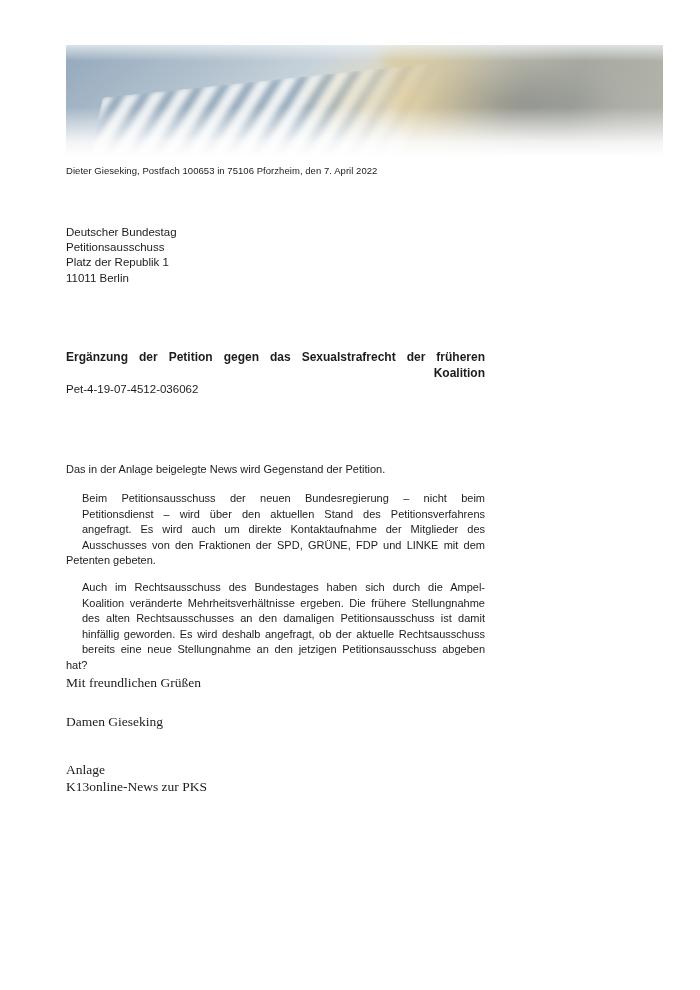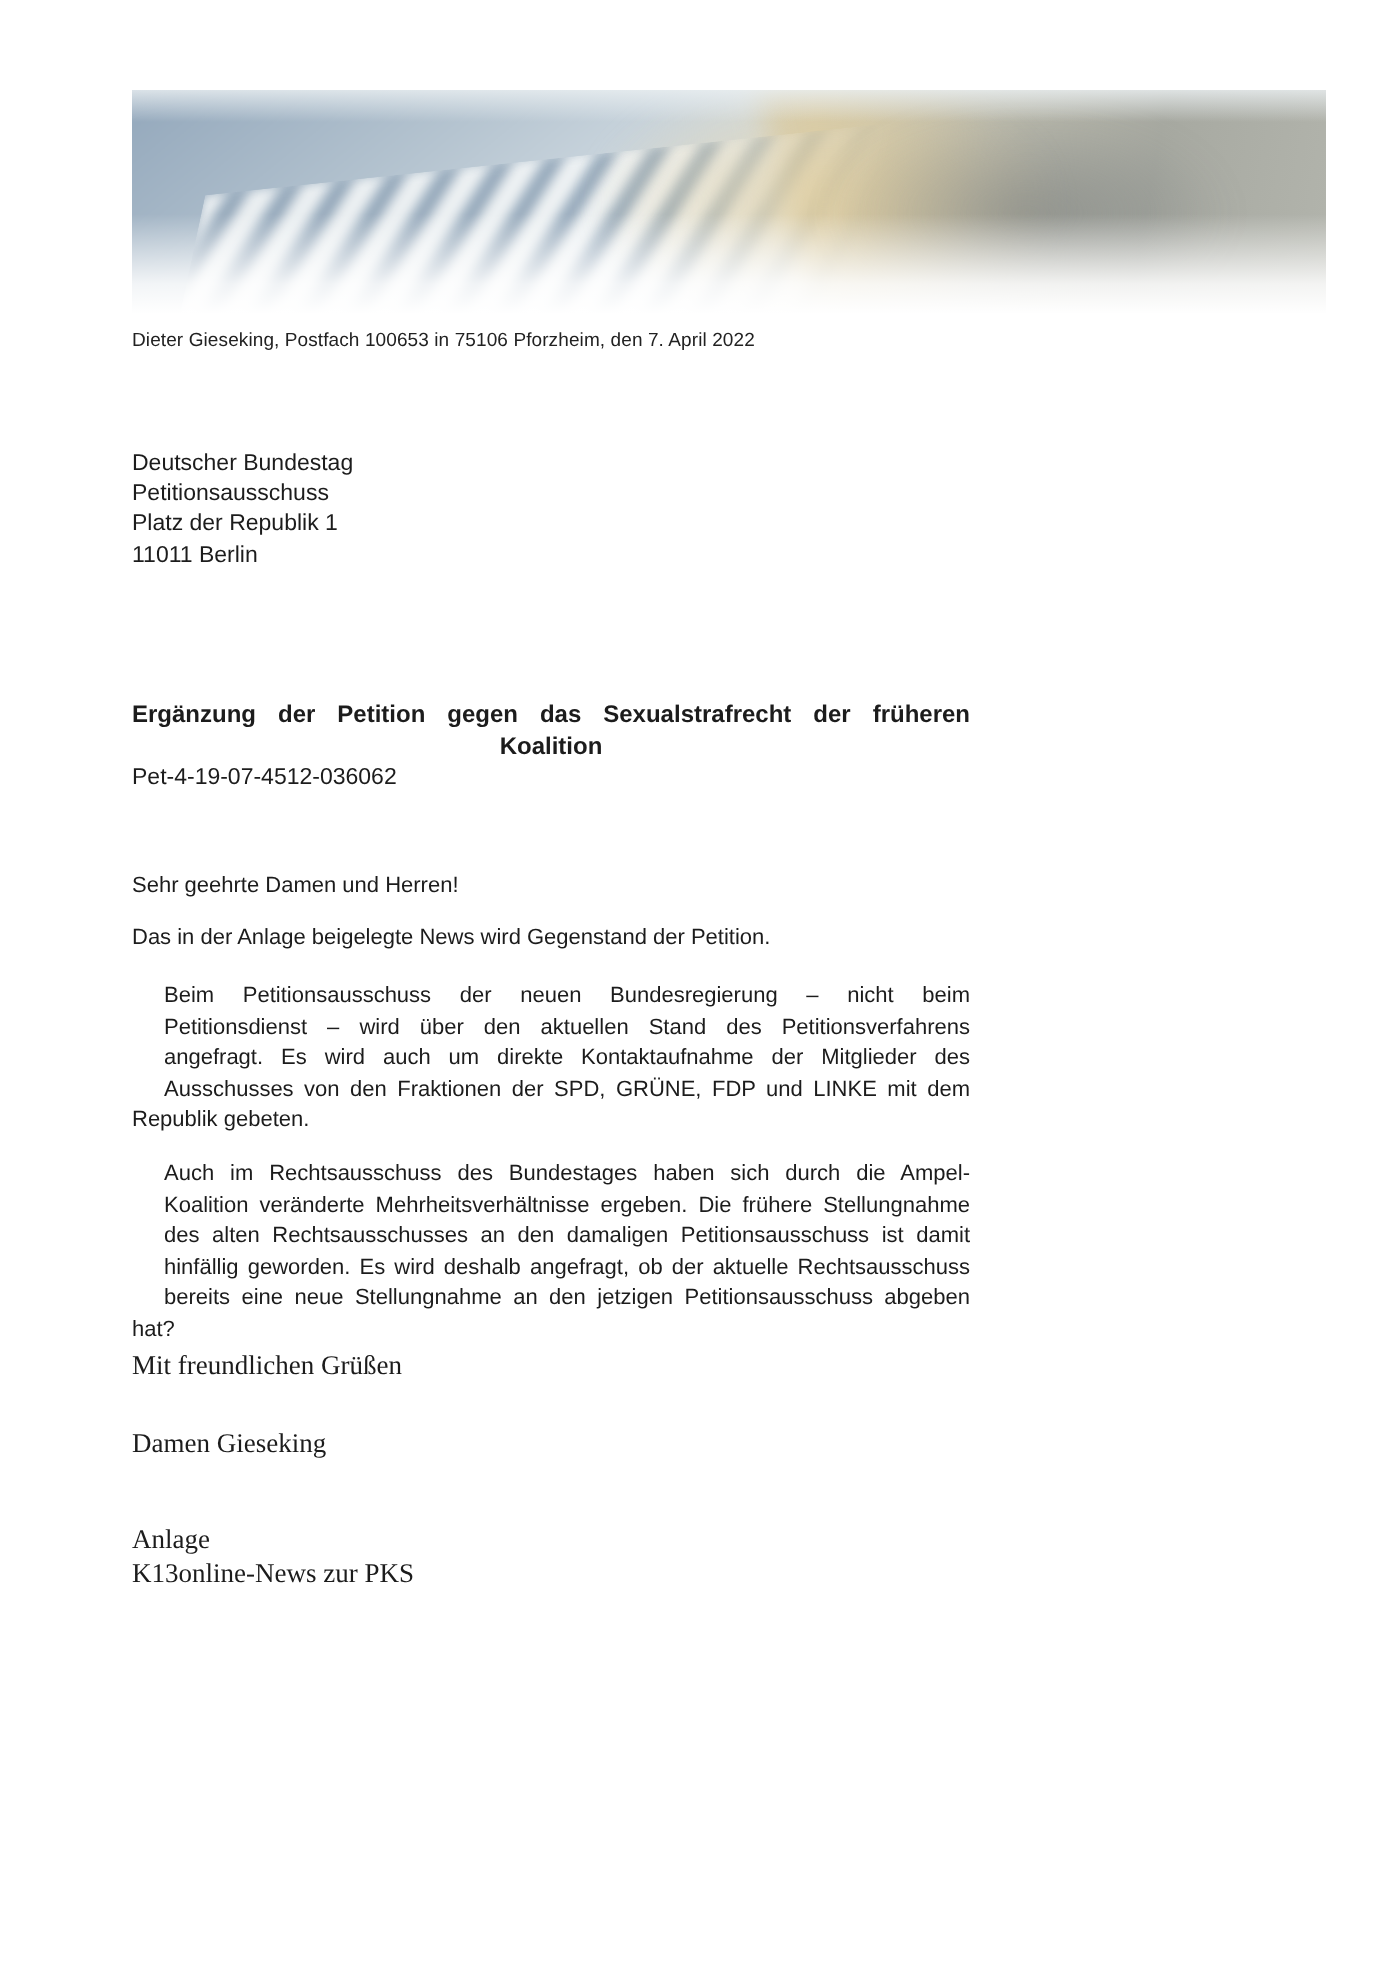--- a/index.html
+++ b/index.html
@@ -81,21 +81,21 @@
   .recipient .city { }
 
   .subject {
     top: 350px;
     width: 419px;
     font-weight: bold;
     font-size: 12px;
     line-height: 15.8px;
   }
   .subject .jline { text-align: justify; text-align-last: justify; }
-  .subject .lline { text-align: center; }
+  .subject .lline { text-align: right; }
   .subject .ref {
     font-weight: normal;
     font-size: 11.5px;
     line-height: 15px;
   }
 
   .body-text {
     width: 419px;
     font-size: 11px;
     line-height: 15.5px;
@@ -135,32 +135,31 @@
     <div>Platz der Republik 1</div>
     <div class="city">11011 Berlin</div>
   </div>
 
   <div class="abs subject">
     <div class="jline">Ergänzung der Petition gegen das Sexualstrafrecht der früheren</div>
     <div class="lline">Koalition</div>
     <div class="ref">Pet-4-19-07-4512-036062</div>
   </div>
 
-  <div class="abs body-text salutation">Sehr geehrte Damen und Herren!</div>
 
   <div class="abs body-text para-1">
     <div class="lline">Das in der Anlage beigelegte News wird Gegenstand der Petition.</div>
   </div>
 
   <div class="abs body-text para-2">
     <div class="jline">Beim Petitionsausschuss der neuen Bundesregierung – nicht beim</div>
     <div class="jline">Petitionsdienst – wird über den aktuellen Stand des Petitionsverfahrens</div>
     <div class="jline">angefragt. Es wird auch um direkte Kontaktaufnahme der Mitglieder des</div>
     <div class="jline">Ausschusses von den Fraktionen der SPD, GRÜNE, FDP und LINKE mit dem</div>
-    <div class="lline">Republik gebeten.</div>
+    <div class="lline">Petenten gebeten.</div>
   </div>
 
   <div class="abs body-text para-3">
     <div class="jline">Auch im Rechtsausschuss des Bundestages haben sich durch die Ampel-</div>
     <div class="jline">Koalition veränderte Mehrheitsverhältnisse ergeben. Die frühere Stellungnahme</div>
     <div class="jline">des alten Rechtsausschusses an den damaligen Petitionsausschuss ist damit</div>
     <div class="jline">hinfällig geworden. Es wird deshalb angefragt, ob der aktuelle Rechtsausschuss</div>
     <div class="jline">bereits eine neue Stellungnahme an den jetzigen Petitionsausschuss abgeben</div>
     <div class="lline">hat?</div>
   </div>

